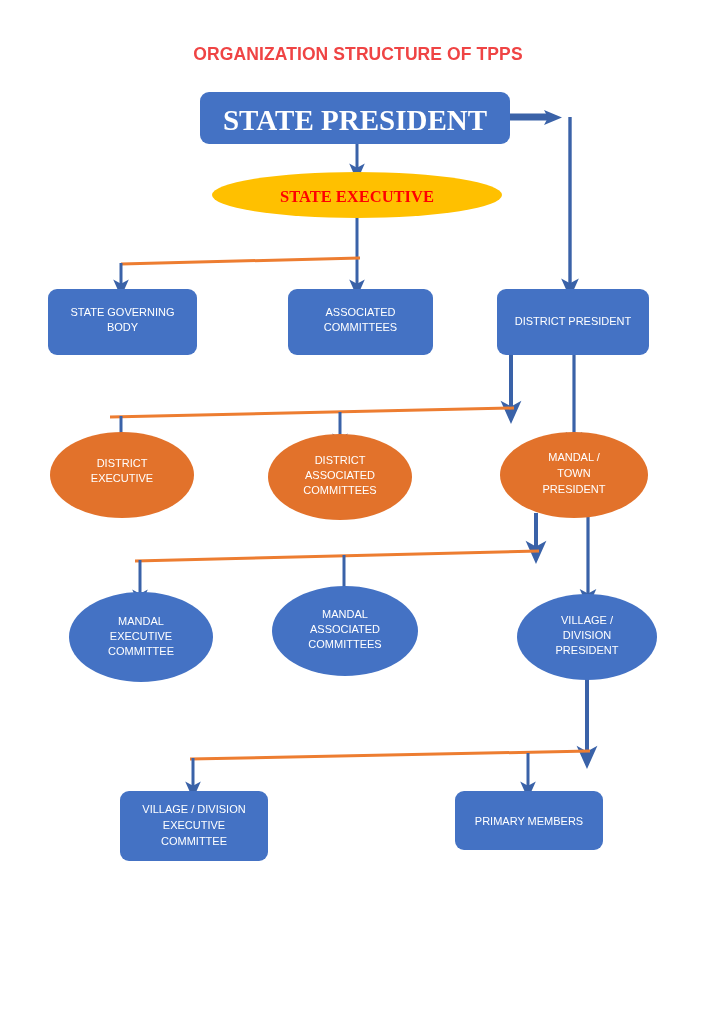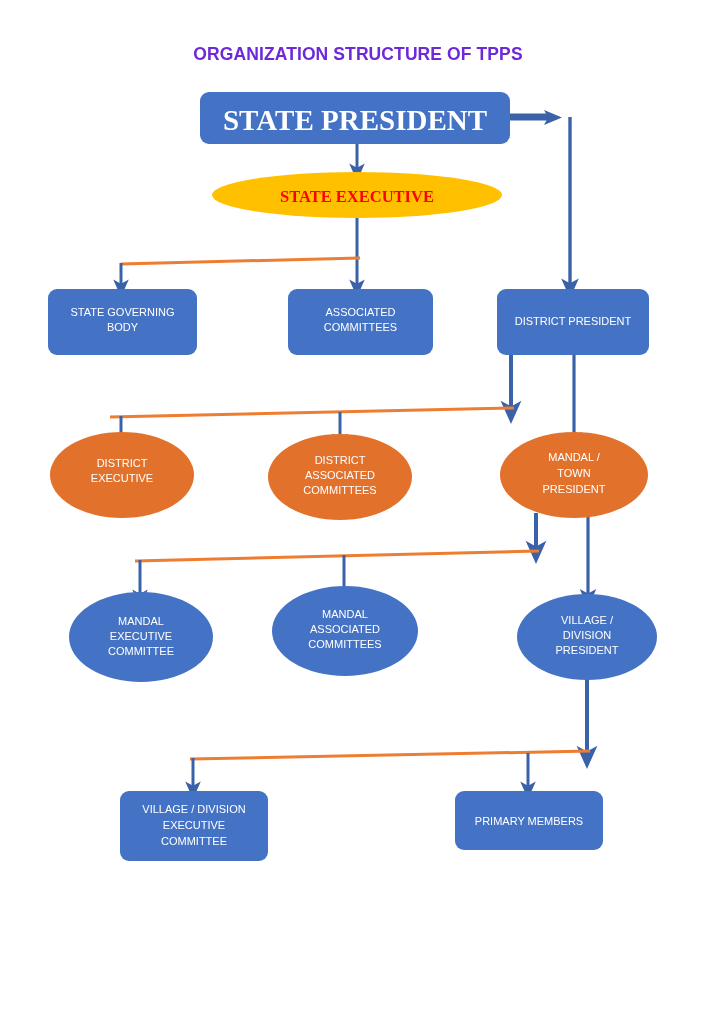--- a/index.html
+++ b/index.html
@@ -23,21 +23,21 @@
   }
   .chart-title {
     position: absolute;
     left: 0;
     top: 44px;
     width: 716px;
     text-align: center;
     font-family: "Liberation Sans", sans-serif;
     font-size: 17.5px;
     font-weight: bold;
-    color: #6d28d9;
+    color: #ef4444;
     letter-spacing: 0.1px;
     white-space: nowrap;
   }
   svg.diagram {
     position: absolute;
     left: 0;
     top: 0;
     width: 716px;
     height: 1024px;
     display: block;

